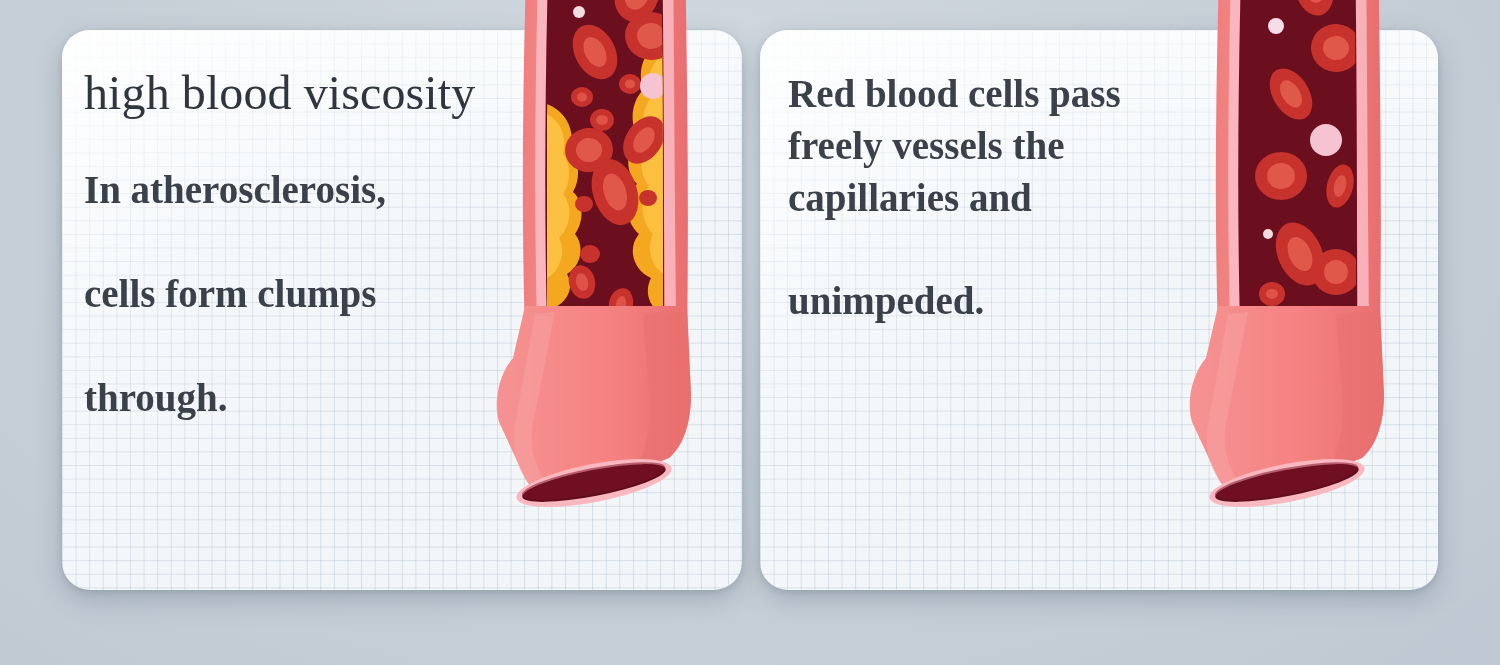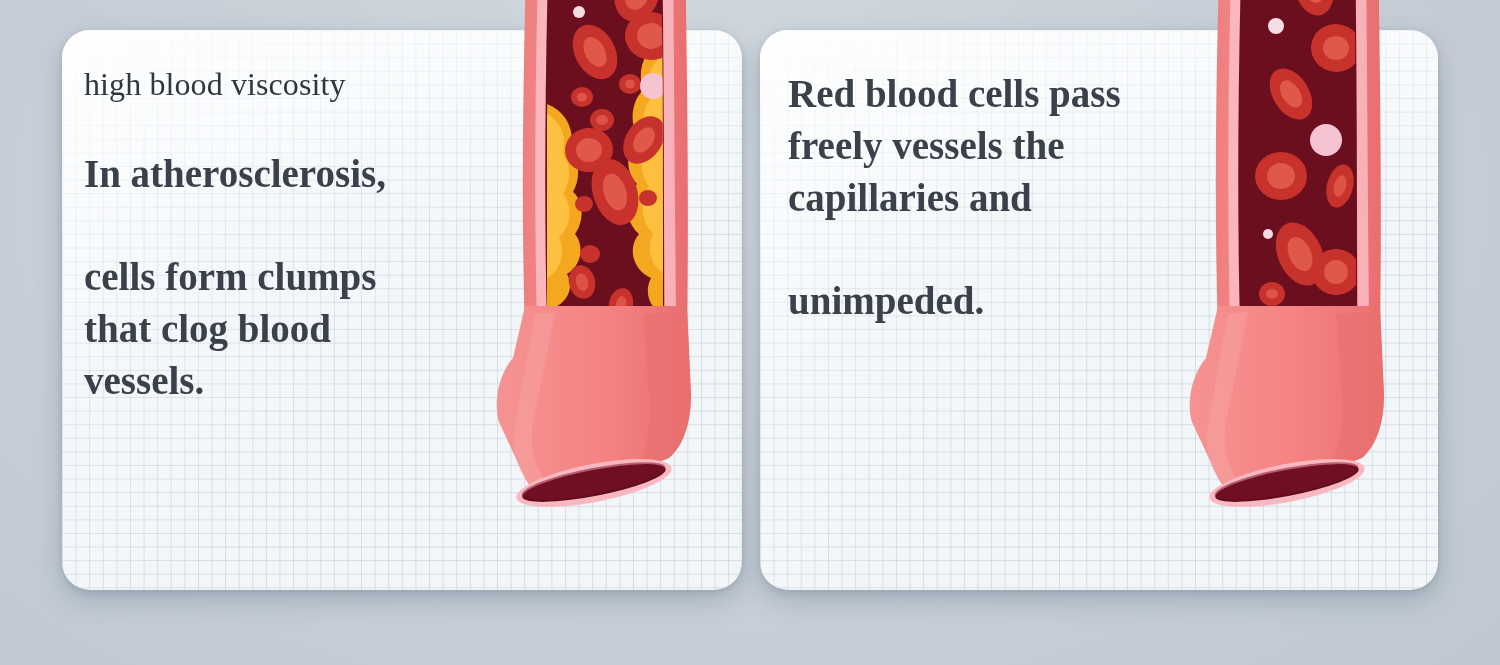--- a/index.html
+++ b/index.html
@@ -33,21 +33,21 @@
                linear-gradient(to bottom, rgba(255,255,255,.55), rgba(255,255,255,0) 35%);
   }
   #card-left{left:62px;top:30px;width:680px;height:560px;}
   #card-right{left:760px;top:30px;width:678px;height:560px;}
 
   
   .txtwrap{position:absolute;z-index:5;}
   #text-left{left:84px;top:68px;width:430px;}
   #text-right{left:788px;top:68px;width:420px;}
   .heading{
-    font-size:32px;line-height:1.05;color:#2f3640;
+    font-size:48px;line-height:1.05;color:#2f3640;
     font-weight:400;letter-spacing:.1px;margin:0 0 46px 0;
     font-family:"Liberation Serif", serif;
   }
   .body-text{
     font-size:39px;line-height:1.33;color:#3a414b;
     font-weight:700;margin:0;
     font-family:"Liberation Serif", serif;
   }
 
   
@@ -64,22 +64,22 @@
     <div class="grid"></div>
     <div class="sheen"></div>
   </div>
 
   <div class="txtwrap" id="text-left">
     <h1 class="heading">high blood viscosity</h1>
     <p class="body-text">
       <span>In atherosclerosis,</span><br>
       <br>
       <span>cells form clumps</span><br>
-      <span>that clog blood</span><br>
-      <span>vessels.</span>
+      <br>
+      <span>through.</span>
     </p>
   </div>
 
   <svg class="vessel" id="vessel-left" viewBox="0 0 300 620">
     <defs>
       <clipPath id="lumenClipL">
         <path d="M96 -10 C92 120, 90 250, 92 352 L208 352 C208 250, 208 120, 206 -10 Z"></path>
       </clipPath>
       <linearGradient id="wallGradL" x1="0" y1="0" x2="1" y2="0">
         <stop offset="0%" stop-color="#ef7f7e"></stop>

